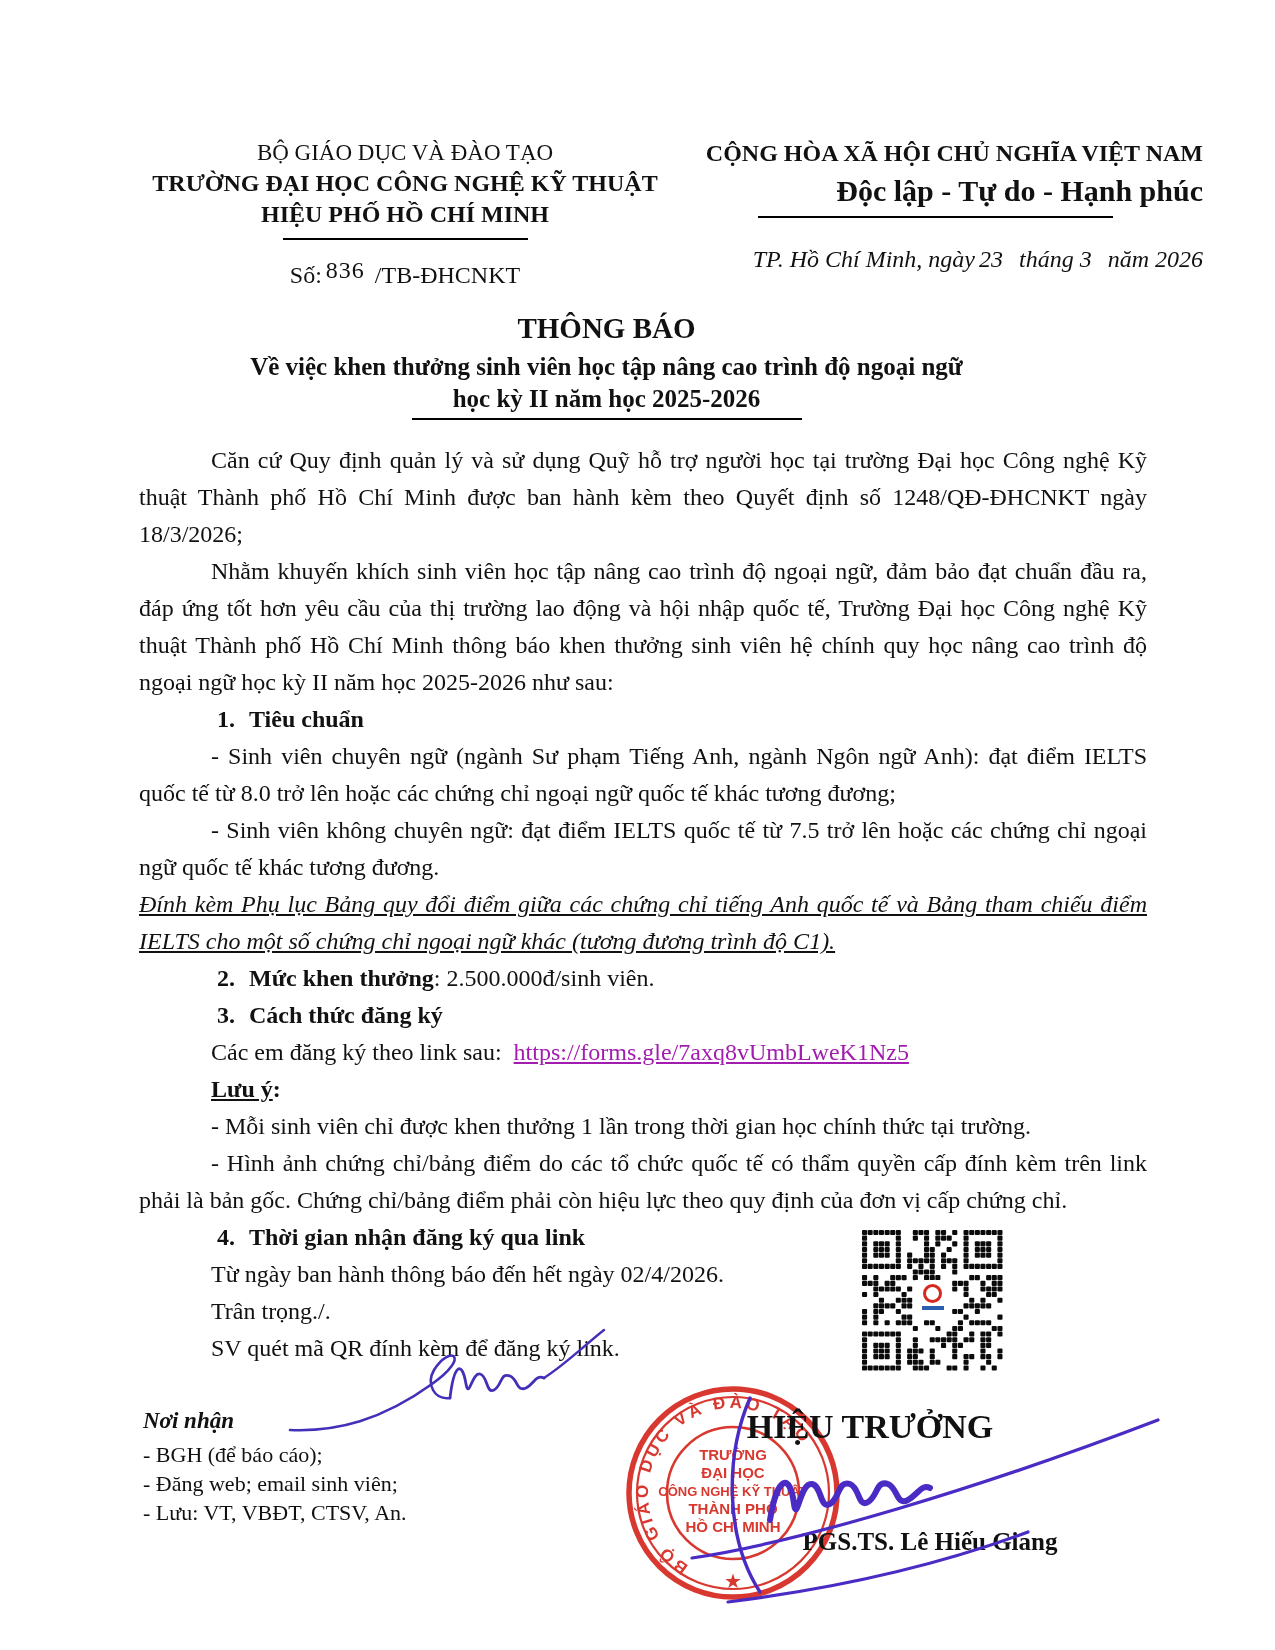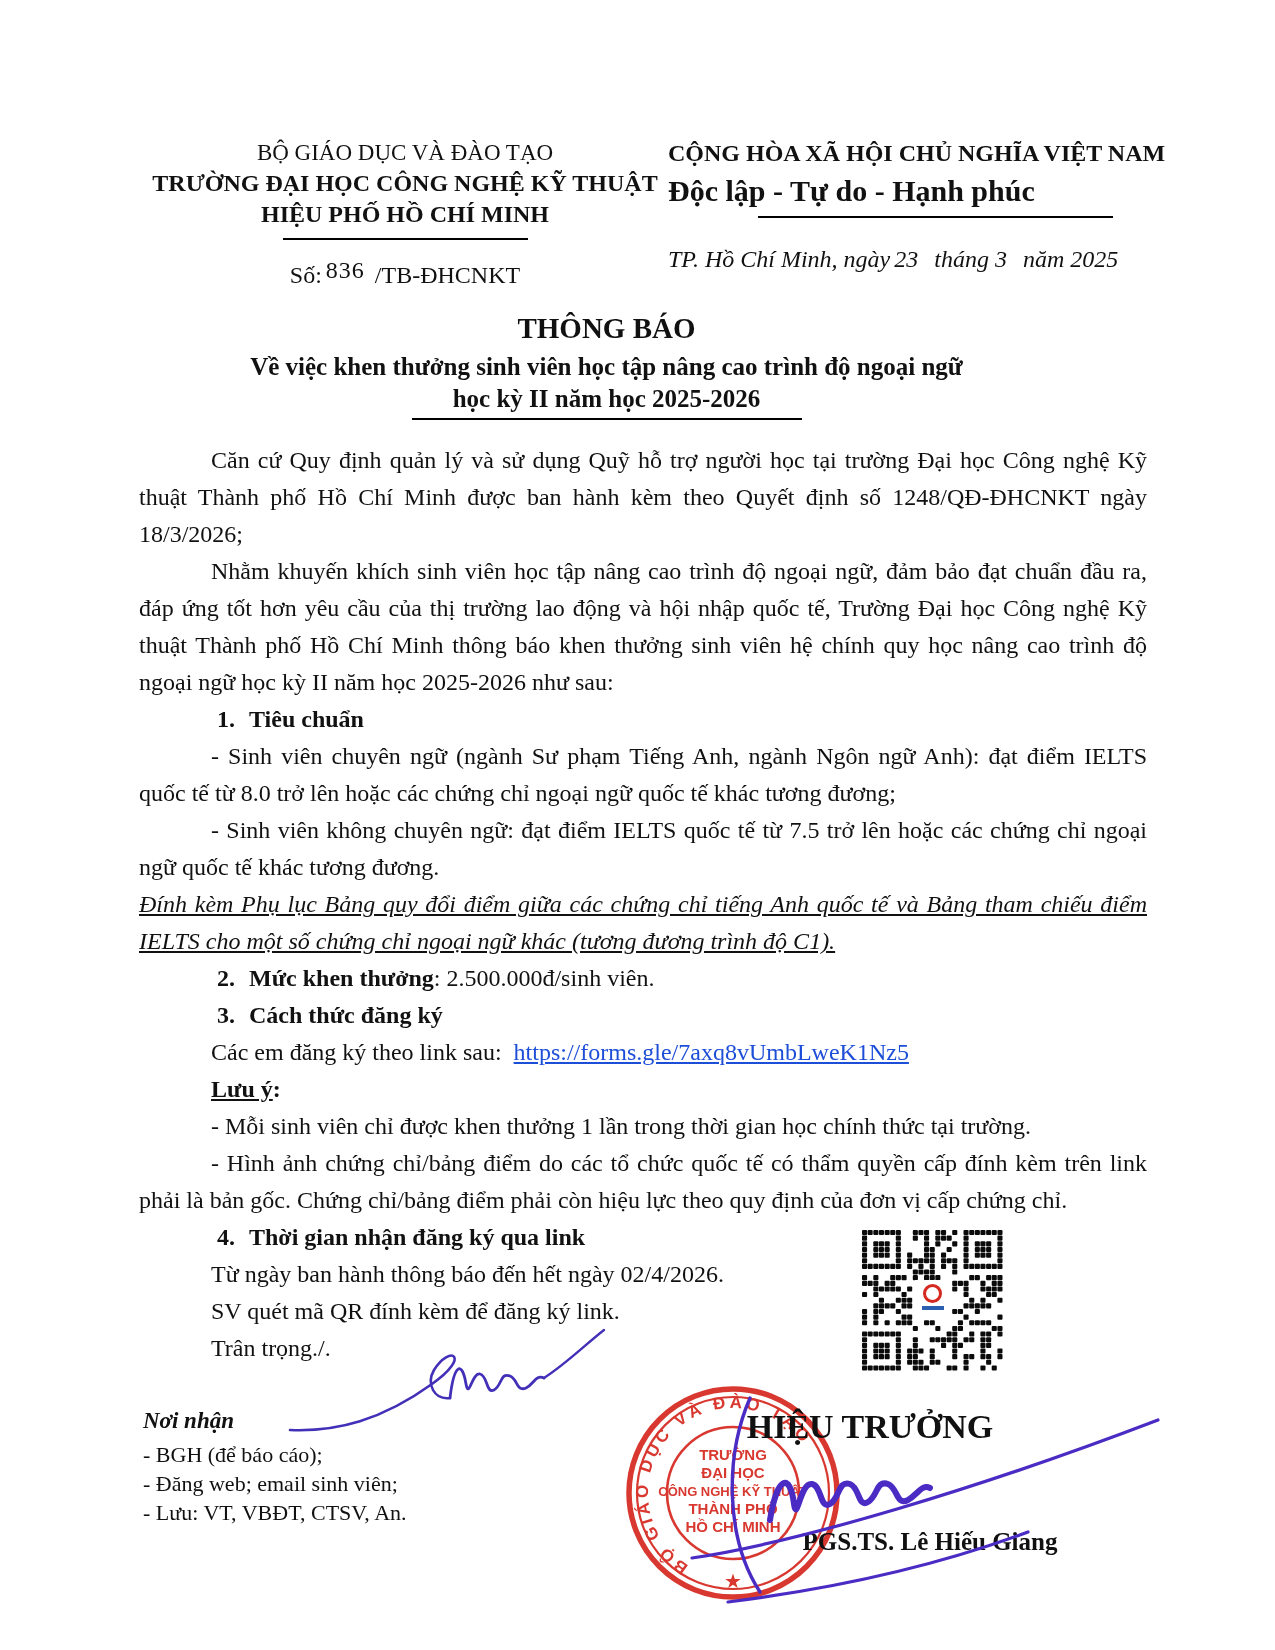--- a/index.html
+++ b/index.html
@@ -7,21 +7,21 @@
         font-family:"Liberation Serif", serif;color:#111;}
 
   
   .hdr-left{position:absolute;left:120px;top:138px;width:570px;text-align:center;line-height:1.3;}
   .hdr-left .l1{font-size:23px;}
   .hdr-left .l2,.hdr-left .l3{font-size:24px;font-weight:bold;}
   .hdr-left .rule{width:245px;border-top:2.5px solid #000;margin:8px auto 0;}
   .so-line{margin-top:20px;font-size:24px;}
   .so-value{position:relative;top:-5px;margin:0 10px 0 4px;letter-spacing:1px;}
 
-  .hdr-right{position:absolute;left:668px;top:138px;width:535px;text-align:left;line-height:1.3;}
+  .hdr-right{position:absolute;left:668px;top:138px;width:535px;text-align:right;line-height:1.3;}
   .hdr-right .l1{font-size:24px;font-weight:bold;}
   .hdr-right .l2{font-size:30px;font-weight:bold;margin-top:2px;}
   .hdr-right .rule{width:355px;border-top:2.5px solid #000;margin:6px auto 0;}
   .date-line{margin-top:26px;font-size:24px;font-style:italic;}
   .date-line .num{margin-right:16px;}
 
   
   .title{position:absolute;left:0;top:312px;width:1213px;text-align:center;}
   .title .t1{font-size:29px;font-weight:bold;}
   .title .t2{font-size:25px;font-weight:bold;margin-top:8px;}
@@ -29,21 +29,21 @@
   .title .rule{width:390px;border-top:2px solid #000;margin:5px auto 0;}
 
   
   .bodytext{position:absolute;left:139px;top:442px;width:1008px;font-size:24px;line-height:37px;}
   .bodytext p{margin:0;}
   .just{text-align:justify;}
   .ind{text-indent:72px;}
   .heading{font-weight:bold;text-indent:78px;}
   .hnum{margin-right:14px;}
   .attach{font-style:italic;text-decoration:underline;}
-  a.reglink{color:#1d4ed8;text-decoration:underline;}
+  a.reglink{color:#a21caf;text-decoration:underline;}
   .luuy{font-weight:bold;}
   .luuy .ul{text-decoration:underline;}
   .normalw{font-weight:normal;}
 
   
   .qr{position:absolute;left:862px;top:1230px;width:141px;height:141px;}
   .qr svg{display:block;}
   .qr-logo{position:absolute;left:53px;top:50px;width:35px;height:40px;text-align:center;background:#fff;}
   .qr-logo-mark{width:13px;height:13px;border:3.5px solid #d5281e;border-radius:50%;margin:4px auto 0;}
   .qr-logo-bar{width:22px;height:4px;background:#2b5fb0;margin:3px auto 0;}
@@ -76,21 +76,21 @@
     <div class="so-line">
       <span>Số:</span><span class="so-value">836</span><span>/TB-ĐHCNKT</span>
     </div>
   </div>
 
   <div class="hdr-right">
     <div class="l1">CỘNG HÒA XÃ HỘI CHỦ NGHĨA VIỆT NAM</div>
     <div class="l2">Độc lập - Tự do - Hạnh phúc</div>
     <div class="rule"></div>
     <div class="date-line">
-      <span>TP. Hồ Chí Minh, ngày</span><span class="num" style="margin-left:4px">23</span><span>tháng</span><span class="num" style="margin-left:6px">3</span><span>năm</span> <span>2025</span>
+      <span>TP. Hồ Chí Minh, ngày</span><span class="num" style="margin-left:4px">23</span><span>tháng</span><span class="num" style="margin-left:6px">3</span><span>năm</span> <span>2026</span>
     </div>
   </div>
 
   <div class="title">
     <div class="t1">THÔNG BÁO</div>
     <div class="t2">Về việc khen thưởng sinh viên học tập nâng cao trình độ ngoại ngữ</div>
     <div class="t3">học kỳ II năm học 2025-2026</div>
     <div class="rule"></div>
   </div>
 
@@ -102,22 +102,22 @@
     <p class="just ind">- Sinh viên không chuyên ngữ: đạt điểm IELTS quốc tế từ 7.5 trở lên hoặc các chứng chỉ ngoại ngữ quốc tế khác tương đương.</p>
     <p class="just attach">Đính kèm Phụ lục Bảng quy đổi điểm giữa các chứng chỉ tiếng Anh quốc tế và Bảng tham chiếu điểm IELTS cho một số chứng chỉ ngoại ngữ khác (tương đương trình độ C1).</p>
     <p class="heading"><span class="hnum">2.</span><span>Mức khen thưởng</span><span class="normalw">: 2.500.000đ/sinh viên.</span></p>
     <p class="heading"><span class="hnum">3.</span><span>Cách thức đăng ký</span></p>
     <p class="ind"><span>Các em đăng ký theo link sau:</span>&nbsp; <a class="reglink" href="#">https://forms.gle/7axq8vUmbLweK1Nz5</a></p>
     <p class="ind luuy"><span class="ul">Lưu ý</span><span>:</span></p>
     <p class="just ind">- Mỗi sinh viên chỉ được khen thưởng 1 lần trong thời gian học chính thức tại trường.</p>
     <p class="just ind">- Hình ảnh chứng chỉ/bảng điểm do các tổ chức quốc tế có thẩm quyền cấp đính kèm trên link phải là bản gốc. Chứng chỉ/bảng điểm phải còn hiệu lực theo quy định của đơn vị cấp chứng chỉ.</p>
     <p class="heading"><span class="hnum">4.</span><span>Thời gian nhận đăng ký qua link</span></p>
     <p class="ind">Từ ngày ban hành thông báo đến hết ngày 02/4/2026.</p>
+    <p class="ind">Trân trọng./.</p>
     <p class="ind">SV quét mã QR đính kèm để đăng ký link.</p>
-    <p class="ind">Trân trọng./.</p>
   </div>
 
   <div class="qr">
     <div id="qr-cells">
         <svg width="141" height="141">
           <rect x="0.0" y="0.0" width="5.1" height="5.1" rx="1" fill="#0b0b0b"></rect>
           <rect x="5.6" y="0.0" width="5.1" height="5.1" rx="1" fill="#0b0b0b"></rect>
           <rect x="11.3" y="0.0" width="5.1" height="5.1" rx="1" fill="#0b0b0b"></rect>
           <rect x="16.9" y="0.0" width="5.1" height="5.1" rx="1" fill="#0b0b0b"></rect>
           <rect x="22.6" y="0.0" width="5.1" height="5.1" rx="1" fill="#0b0b0b"></rect>

